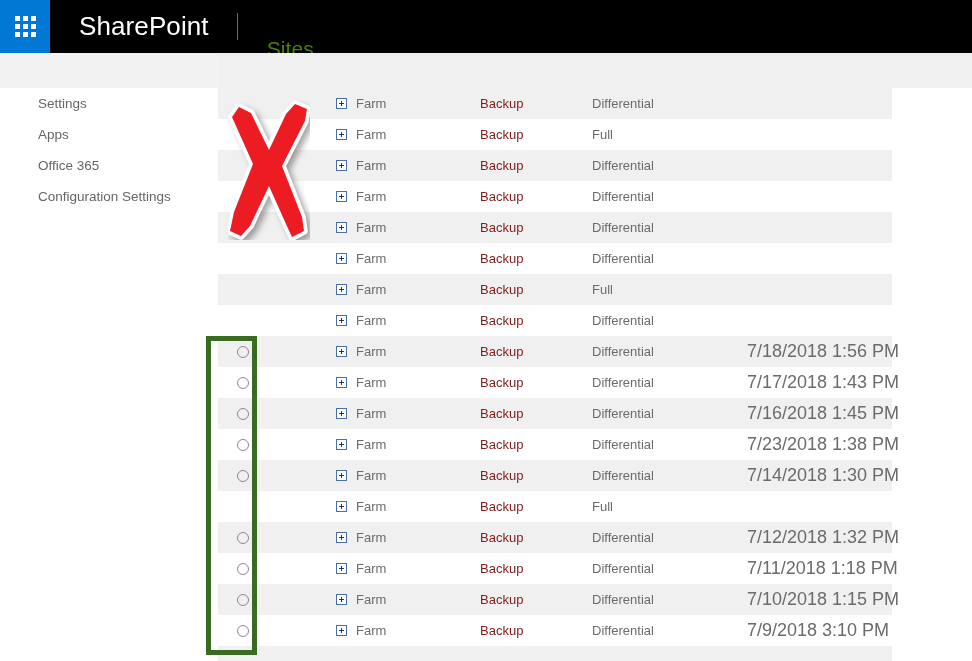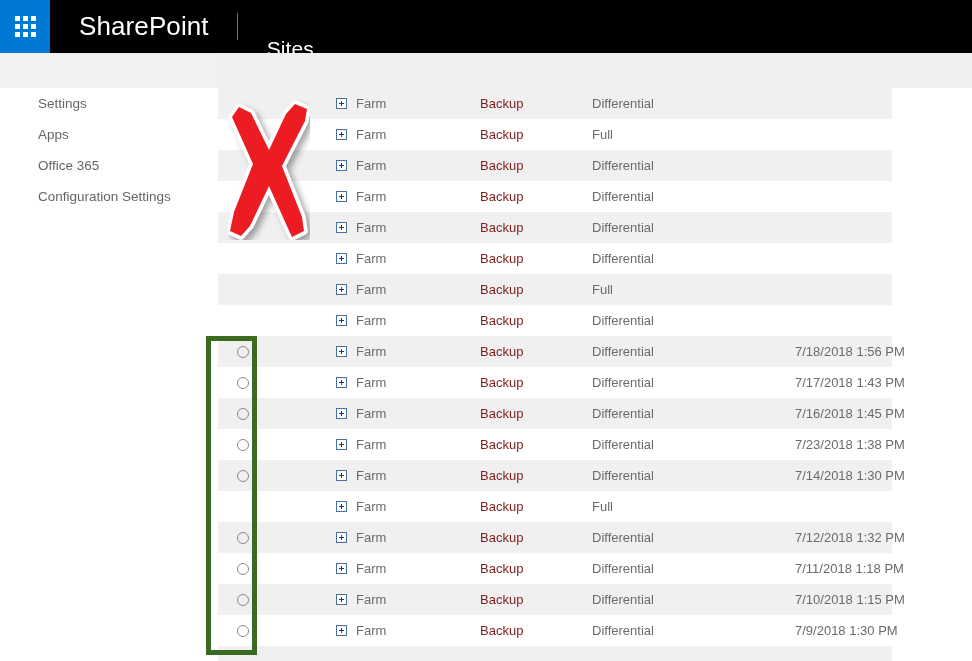--- a/index.html
+++ b/index.html
@@ -27,21 +27,21 @@
   #waffle-grid i { display:block; width:5px; height:5px; background:#ffffff; }
   #suite-brand {
     color:#ffffff; font-size:26px; font-weight:400;
     padding:0 28px 0 29px; display:flex; align-items:center;
     letter-spacing:.1px; cursor:pointer; white-space:nowrap;
   }
   #suite-divider {
     width:1px; background:#6e6e6e; margin:13px 0;
   }
   #suite-section {
-    color:#ffffff; font-size:21px; font-weight:400;
+    color:#4d7c0f; font-size:21px; font-weight:400;
     padding:0 20px 0 29px; display:flex; align-items:center;
     letter-spacing:.1px; cursor:pointer; white-space:nowrap;margin-top:44px;
   }
 
   
   #sub-band {
     position:absolute; left:0; top:53px; width:972px; height:35px;
     background:#f0f0f0;
   }
   #sub-band-white {
@@ -99,21 +99,21 @@
   .scope-text { font-size:13px; color:#6b6b6b; }
   .cell-operation {
     width:112px; min-width:112px; font-size:13px; color:#7f1d1d;
     white-space:nowrap;
   }
   .cell-type {
     width:155px; min-width:155px; font-size:13px; color:#6b6b6b;
     white-space:nowrap;
   }
   .cell-time {
-    flex:1; font-size:13px; color:#6b6b6b; white-space:nowrap;margin-left:48px;
+    flex:1; font-size:18px; color:#6b6b6b; white-space:nowrap;
   }
 
   
   #annotation-layer {
     position:absolute; left:0; top:0; width:972px; height:661px;
     pointer-events:none;
   }
   #red-x-mark {
     position:absolute; left:228px; top:100px;
     width:82px; height:140px;
@@ -347,21 +347,21 @@
     <div class="grid-row plain">
       <div class="cell-select">
         <span class="radio-dot"></span>
       </div>
       <div class="cell-scope">
         <span class="expand-box"></span>
         <span class="scope-text">Farm</span>
       </div>
       <div class="cell-operation">Backup</div>
       <div class="cell-type">Differential</div>
-      <div class="cell-time">7/9/2018 1:30 PM</div>
+      <div class="cell-time">7/9/2018 3:10 PM</div>
     </div>
     <div class="grid-row alt">
       <div class="cell-select"></div>
       <div class="cell-scope"></div>
       <div class="cell-operation"></div>
       <div class="cell-type"></div>
       <div class="cell-time"></div>
     </div>
   </div>
 

